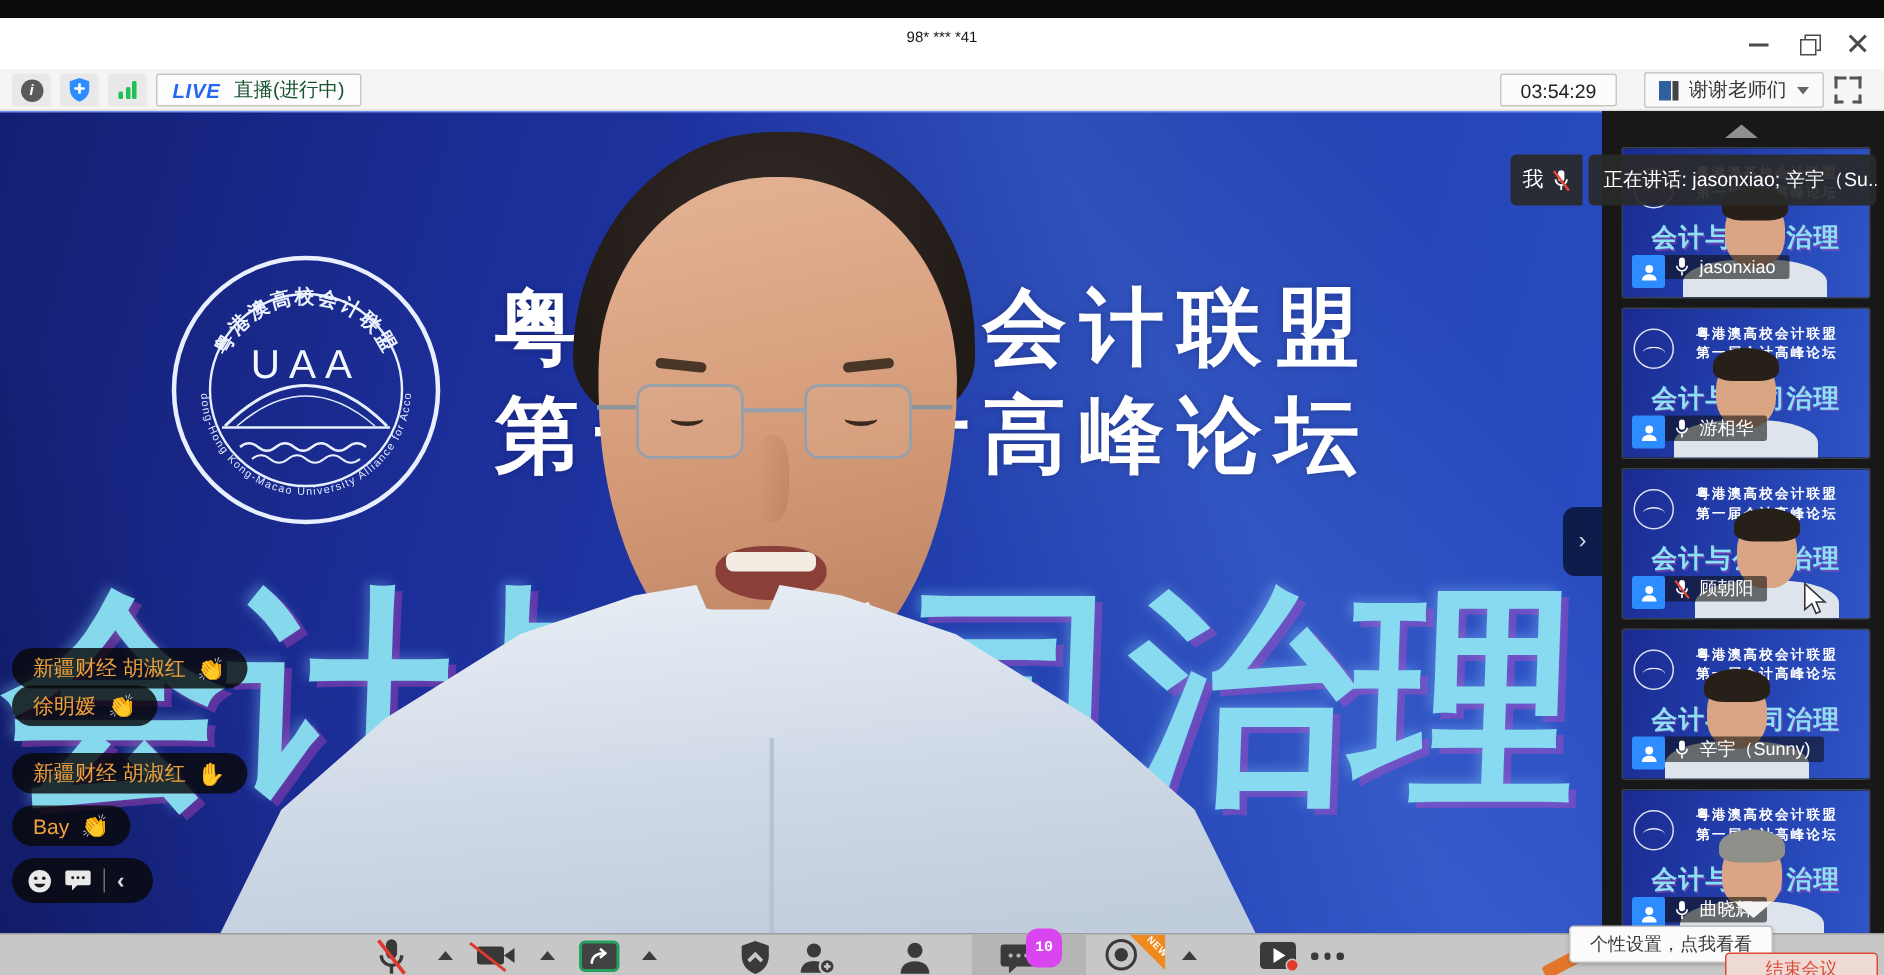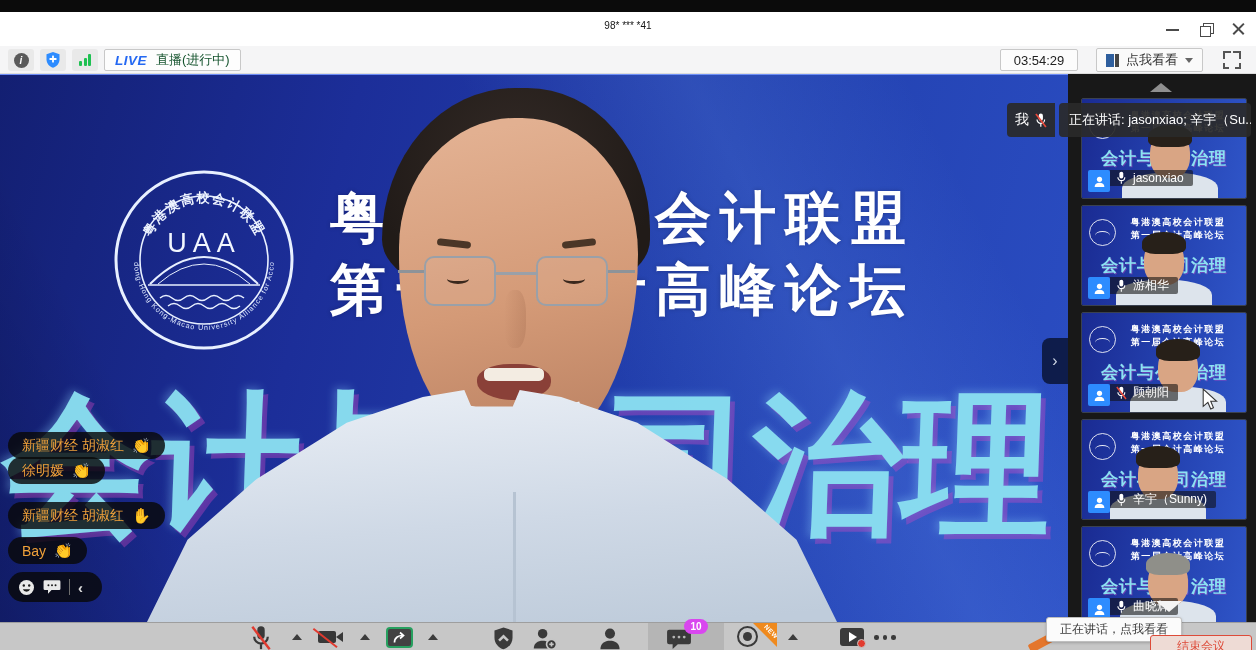--- a/index.html
+++ b/index.html
@@ -140,21 +140,21 @@
   .slash-red { position:absolute; left:-2px; top:10px; width:26px; height:2.4px; background:#e03a2f; transform:rotate(38deg); transform-origin:left top; }
   .ic-cam { left:318px; top:8px; width:18px; height:12px; background:#383838; border-radius:2px; }
   .ic-cam::after { content:""; position:absolute; right:-7px; top:1px; border-top:5px solid transparent; border-bottom:5px solid transparent; border-right:7px solid #383838; }
   .ic-cam .slash-red { top:-3px; left:-4px; width:30px; }
   .ic-share { left:386px; top:4px; width:27px; height:21px; border:2px solid #27a05f; border-radius:4px; background:#424242; display:flex; align-items:center; justify-content:center; }
   .ic-sec { left:492px; top:3px; }
   .ic-invite { left:532px; top:4px; }
   .ic-part { left:598px; top:4px; }
   .chat-btn { left:648px; top:0; width:76px; height:28px; background:#b5b5b5; }
   .chat-ico { position:absolute; left:18px; top:5px; }
-  .chat-badge { position:absolute; left:36px; top:-4px; min-width:24px; height:15px; background:#d946ef; border-radius:8px; color:#fff; font-size:10px; font-weight:bold; display:flex; align-items:center; justify-content:center; padding:0 5px; }
+  .chat-badge { position:absolute; left:36px; top:-4px; min-width:24px; height:26px; background:#d946ef; border-radius:8px; color:#fff; font-size:10px; font-weight:bold; display:flex; align-items:center; justify-content:center; padding:0 5px;font-family:Liberation Mono, monospace; }
   .ic-rec { left:737px; top:3px; width:21px; height:21px; border:2.5px solid #3a3a3a; border-radius:50%; }
   .ic-rec::after { content:""; position:absolute; left:3.5px; top:3.5px; width:9px; height:9px; background:#3a3a3a; border-radius:50%; }
   .new-ribbon { left:753px; top:0px; width:24px; height:24px; clip-path:polygon(0 0,100% 0,100% 100%); background:#ef8a1e; z-index:2; }
   .new-ribbon span { position:absolute; right:-3px; top:5px; color:#fff; font-size:6.5px; font-weight:bold; transform:rotate(45deg); letter-spacing:.5px; }
   .rec-caret { left:788px; }
   .ic-tv { left:840px; top:5px; width:24px; height:18px; background:#3a3a3a; border-radius:3px; }
   .ic-tv::before { content:""; position:absolute; left:9px; top:4px; border-top:5px solid transparent; border-bottom:5px solid transparent; border-left:8px solid #fff; }
   .ic-tv::after { content:""; position:absolute; right:-2px; bottom:-2px; width:7px; height:7px; background:#e23b2e; border-radius:50%; border:1.5px solid #c7c7c7; }
   .ic-more { left:874px; top:12px; display:flex; gap:4px; }
   .ic-more i { width:4.5px; height:4.5px; background:#3a3a3a; border-radius:50%; display:block; }
@@ -196,21 +196,21 @@
           <i></i>
         </span>
     </div>
     <div class="live-badge">
       <span class="live-word">LIVE</span>
       <span class="live-status">直播(进行中)</span>
     </div>
     <div class="timer-box">03:54:29</div>
     <div class="view-select">
       <span class="layout-ico"></span>
-      <span class="view-label">点我看看</span>
+      <span class="view-label">谢谢老师们</span>
       <span class="caret-down"></span>
     </div>
     <div class="fullscreen-btn">
         <span class="bl"></span>
         <span class="br"></span>
       </div>
   </div>
 
   <div class="stage">
 
@@ -528,21 +528,21 @@
         <span>NEW</span>
       </div>
     <div class="bb caret-up rec-caret"></div>
     <div class="bb ic-tv"></div>
     <div class="bb ic-more">
         <i></i>
         <i></i>
         <i></i>
       </div>
     <div class="bb brush-ico"></div>
-    <div class="bb tooltip">正在讲话，点我看看</div>
+    <div class="bb tooltip">个性设置，点我看看</div>
     <div class="bb end-btn">结束会议</div>
   </div>
 
   <svg class="mouse-cursor" width="16" height="22" viewBox="0 0 15 21">
     <polygon points="1,1 1,17.5 5.5,13.8 8.2,20 10.8,18.8 8.2,12.7 13.8,12.7" fill="#fff" stroke="#333" stroke-width="1"></polygon>
   </svg>
 
 </div>
 
 </body></html>

